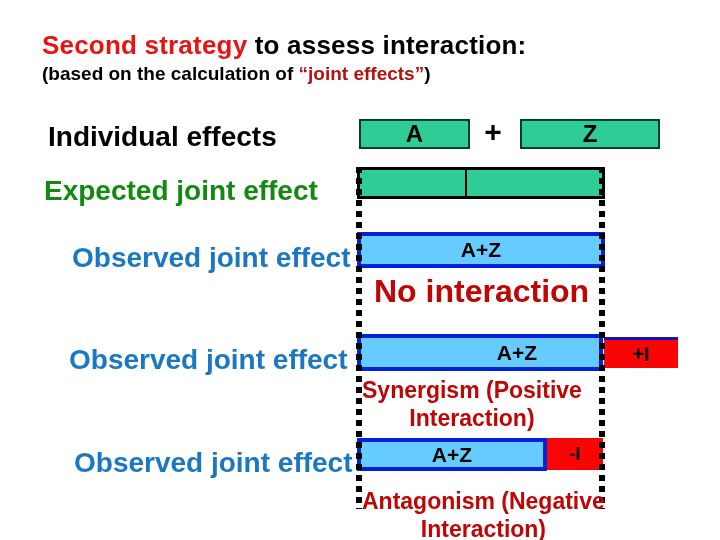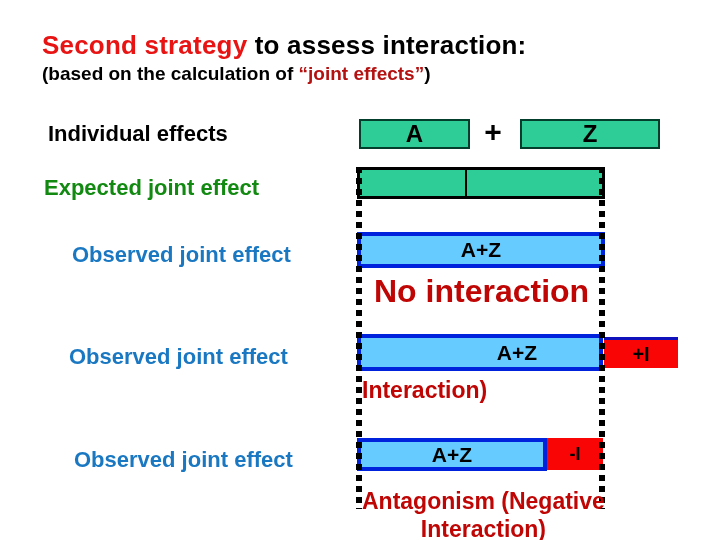--- a/index.html
+++ b/index.html
@@ -13,21 +13,21 @@
     font-family:"Liberation Sans", sans-serif;font-weight:bold;color:#000;
     overflow:hidden;
   }
   .abs{position:absolute;text-align:center;}
   
   .title{left:42px;top:30px;font-size:26px;letter-spacing:.2px;white-space:nowrap;}
   .title .hl{color:var(--title-red);}
   .subtitle{left:42px;top:63px;font-size:19px;white-space:nowrap;}
   .subtitle .hl{color:#b41111;}
   
-  .row-label{font-size:22px;white-space:nowrap;z-index:3;}
+  .row-label{font-size:28px;white-space:nowrap;z-index:3;}
   .lbl-individual{left:48px;top:121px;color:var(--black);}
   .lbl-expected{left:44px;top:175px;color:var(--green-text);}
   .lbl-observed{color:var(--blue-text);margin-left:26px;}
   .lbl-obs1{left:46px;top:242px;}
   .lbl-obs2{left:43px;top:344px;}
   .lbl-obs3{left:48px;top:447px;}
   
   .gbox{
     background:var(--green-fill);border:2px solid #033d2b;box-sizing:border-box;
     display:flex;align-items:center;justify-content:center;
@@ -91,20 +91,21 @@
   </div>
 
 <div class="abs row-label lbl-observed lbl-obs1">Observed joint effect</div>
 <div class="abs bluebar bar1">A+Z</div>
 <div class="abs annotation anno-none">No interaction</div>
 
 <div class="abs row-label lbl-observed lbl-obs2">Observed joint effect</div>
 <div class="abs bluebar bar2">A+Z</div>
 <div class="abs redbox redbox-plus">+I</div>
 <div class="abs annotation anno-two anno-syn">
+    <div>Synergism (Positive</div>
     <div>Interaction)</div>
   </div>
 
 <div class="abs row-label lbl-observed lbl-obs3">Observed joint effect</div>
 <div class="abs bluebar bar3">A+Z</div>
 <div class="abs redbox redbox-minus">-I</div>
 <div class="abs annotation anno-two anno-ant">
     <div>Antagonism (Negative</div>
     <div>Interaction)</div>
   </div>

